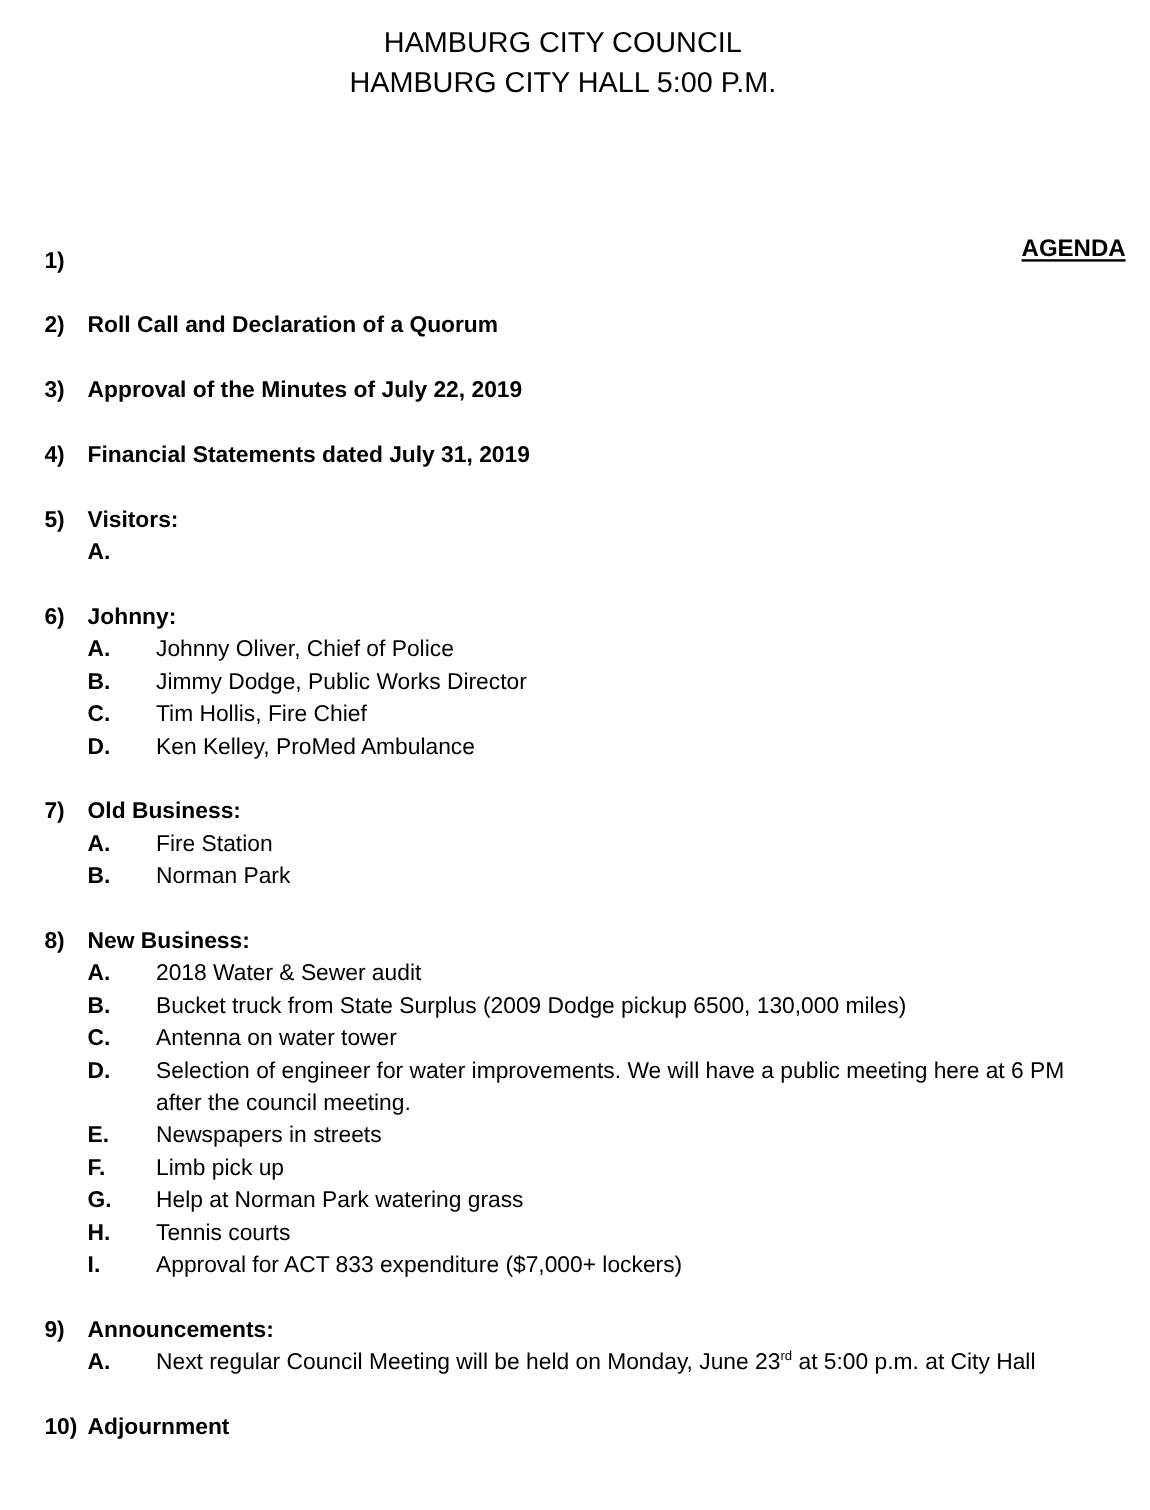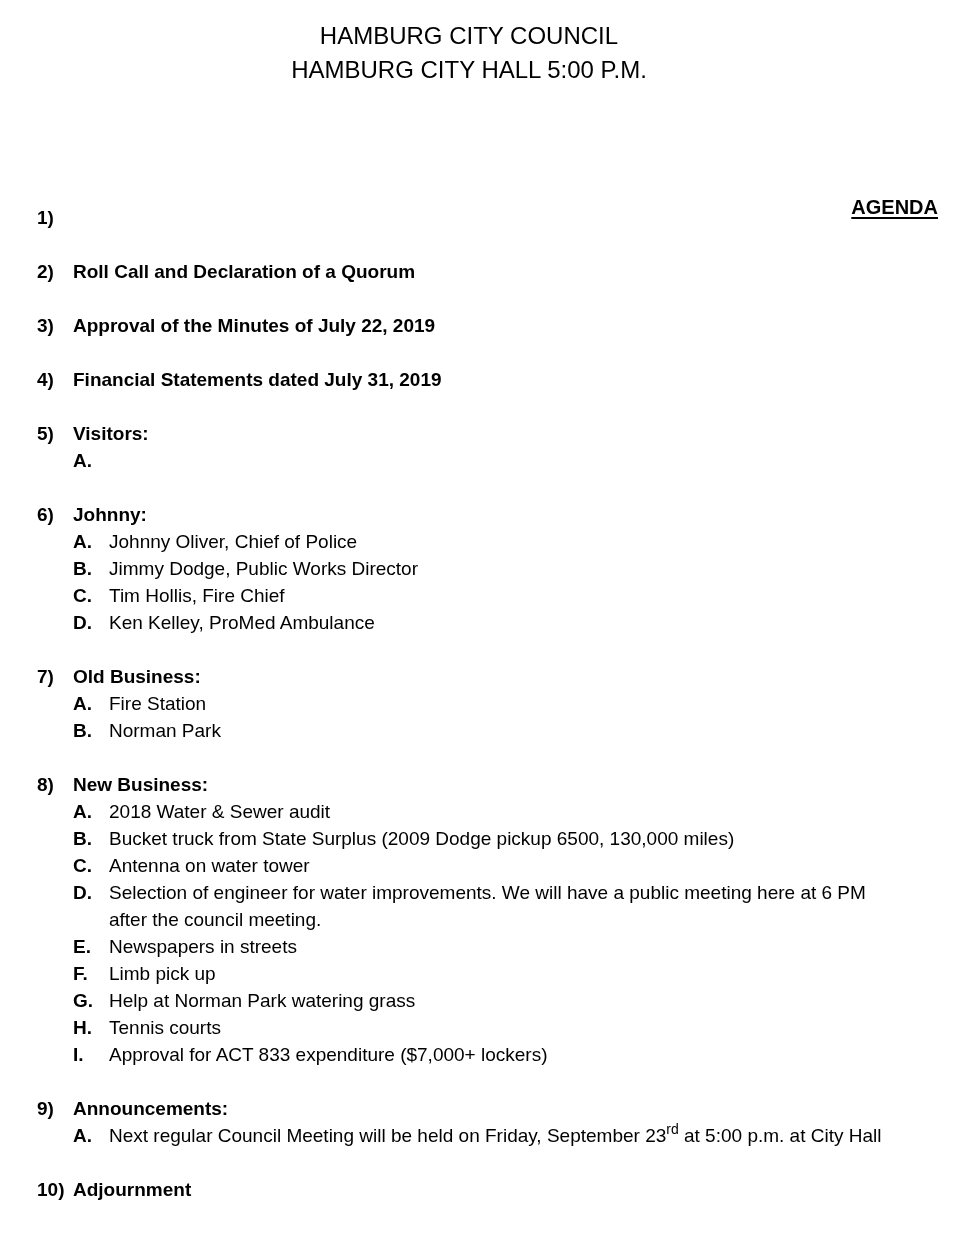--- a/index.html
+++ b/index.html
@@ -90,28 +90,28 @@
       min-height: 27px;
     }
     .sub-letter {
       position: absolute;
       left: 0;
       top: 0;
       font-weight: bold;
     }
     .sub-text {
       display: block;
-      margin-left: 36px;
+      margin-left: 57px;
       width: 800px;
     }
     .gap {
       height: 27px;
     }
     sup {
-      font-size: 14px;
+      font-size: 11px;
       line-height: 0;
       vertical-align: 8px;
     }
   </style>
 </head>
 <body>
 
 <div class="page">
 
   <div class="header">
@@ -261,21 +261,21 @@
     <div class="gap"></div>
 
     <div class="item">
       <div class="item-head">
         <span class="item-num">9)</span>
         <span class="item-title">Announcements:</span>
       </div>
       <div class="subs">
         <div class="sub">
           <span class="sub-letter">A.</span>
-          <span class="sub-text"><span>Next regular Council Meeting will be held on Friday, September 23</span><sup>rd</sup><span> at 5:00 p.m. at City Hall</span></span>
+          <span class="sub-text"><span>Next regular Council Meeting will be held on Monday, June 23</span><sup>rd</sup><span> at 5:00 p.m. at City Hall</span></span>
         </div>
       </div>
     </div>
     <div class="gap"></div>
 
     <div class="item">
       <div class="item-head">
         <span class="item-num">10)</span>
         <span class="item-title">Adjournment</span>
       </div>

